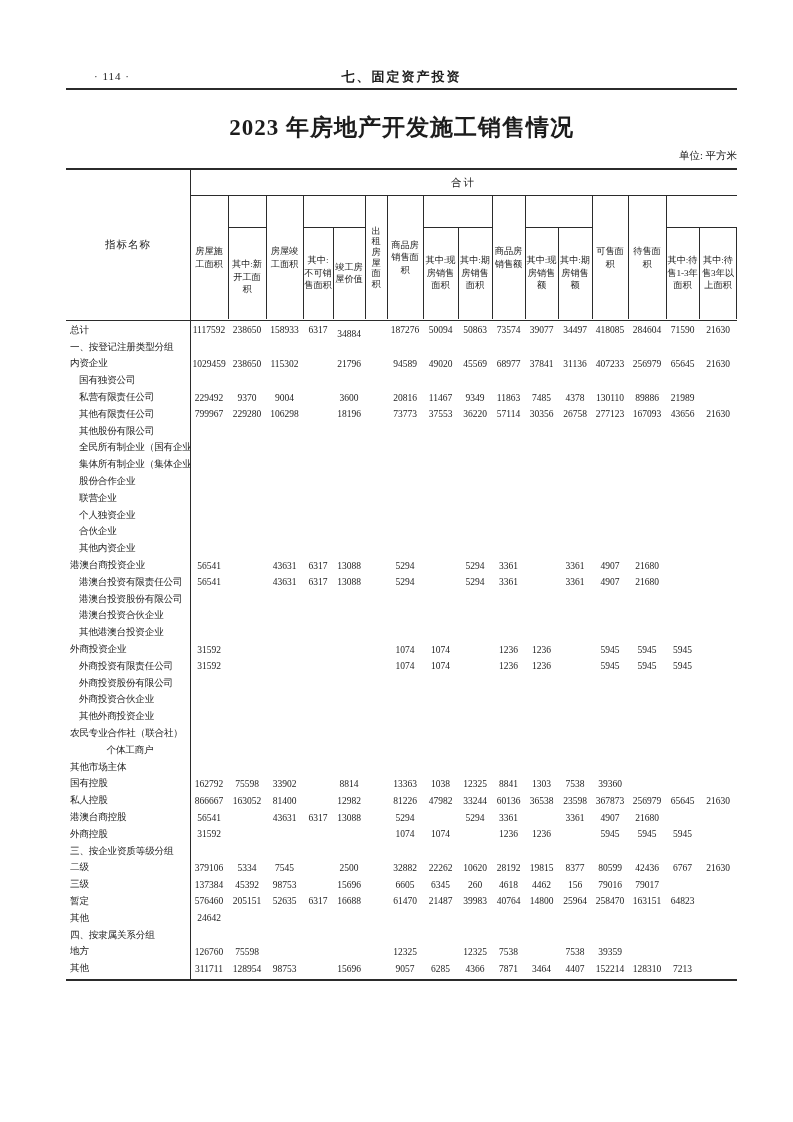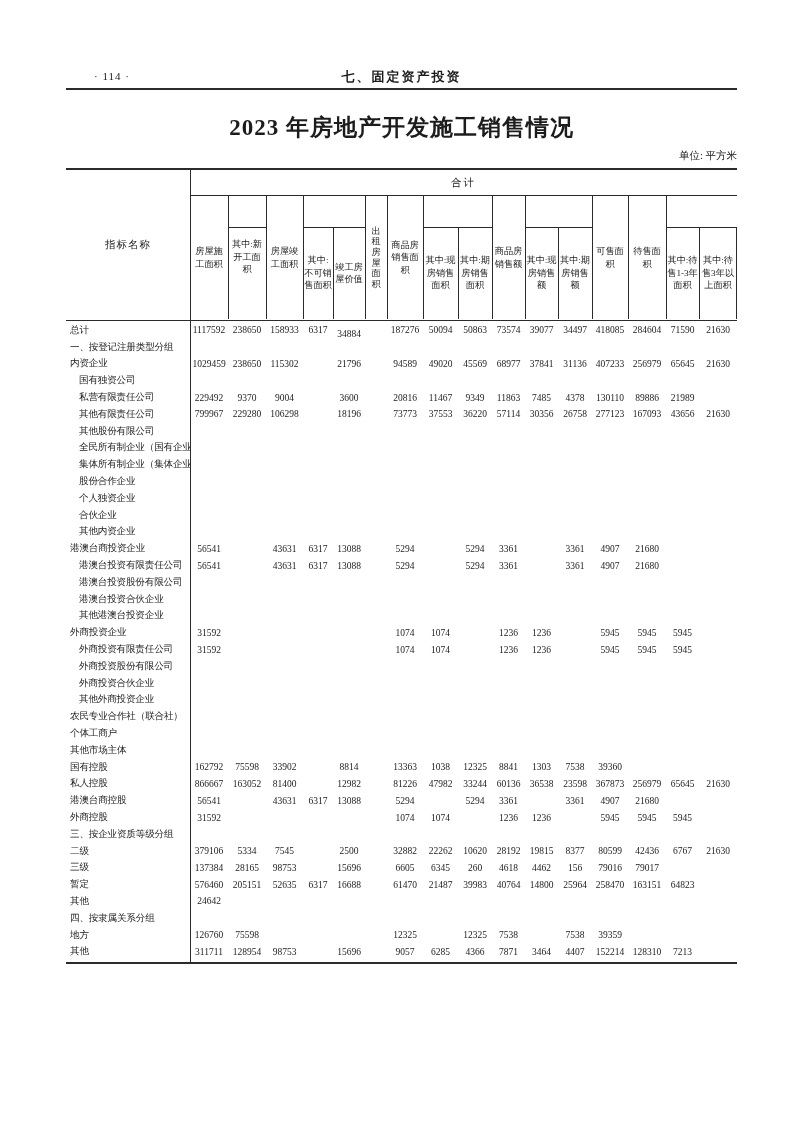--- a/index.html
+++ b/index.html
@@ -45,21 +45,21 @@
   <div class="unit">单位: 平方米</div>
 
   <div class="table">
     <div class="vline"></div>
     <div class="thead">
       <div class="label-cell">指标名称</div>
       <div class="cols-area">
         <div class="heji">合计</div>
         <div class="colboxes" id="colboxes">
             <div class="colbox" style="left: 0px; width: 38px; top: 0px; height: 123px;">房屋施工面积</div>
-            <div class="colbox" style="left: 38px; width: 38px; top: 15px; height: 92px;">其中:新开工面积</div>
+            <div class="colbox" style="left: 38px; width: 38px; top: 35px; height: 92px;">其中:新开工面积</div>
             <div class="hline" style="left: 38px; width: 38px; top: 31px;"></div>
             <div class="colbox" style="left: 76px; width: 37px; top: 0px; height: 123px;">房屋竣工面积</div>
             <div class="colbox" style="left: 113px; width: 30px; top: 31px; height: 92px;">其中:不可销售面积</div>
             <div class="hline" style="left: 113px; width: 30px; top: 31px;"></div>
             <div class="colbox" style="left: 143px; width: 32px; top: 31px; height: 92px;">竣工房屋价值</div>
             <div class="hline" style="left: 143px; width: 32px; top: 31px;"></div>
             <div class="colbox vert" style="left: 175px; width: 22px; top: 0px; height: 123px;">出
 租
 房
 屋
@@ -285,20 +285,39 @@
           <div class="val" style="width: 34px;"></div>
           <div class="val" style="width: 33px;"></div>
           <div class="val" style="width: 33px;"></div>
           <div class="val" style="width: 34px;"></div>
           <div class="val" style="width: 36px;"></div>
           <div class="val" style="width: 38px;"></div>
           <div class="val" style="width: 33px;"></div>
           <div class="val" style="width: 38px;"></div>
         </div>
         <div class="row">
+          <div class="rlabel" style="padding-left: 13px;">联营企业</div>
+          <div class="val" style="width: 38px;"></div>
+          <div class="val" style="width: 38px;"></div>
+          <div class="val" style="width: 37px;"></div>
+          <div class="val" style="width: 30px;"></div>
+          <div class="val" style="width: 32px;"></div>
+          <div class="val" style="width: 22px;"></div>
+          <div class="val" style="width: 36px;"></div>
+          <div class="val" style="width: 35px;"></div>
+          <div class="val" style="width: 34px;"></div>
+          <div class="val" style="width: 33px;"></div>
+          <div class="val" style="width: 33px;"></div>
+          <div class="val" style="width: 34px;"></div>
+          <div class="val" style="width: 36px;"></div>
+          <div class="val" style="width: 38px;"></div>
+          <div class="val" style="width: 33px;"></div>
+          <div class="val" style="width: 38px;"></div>
+        </div>
+        <div class="row">
           <div class="rlabel" style="padding-left: 13px;">个人独资企业</div>
           <div class="val" style="width: 38px;"></div>
           <div class="val" style="width: 38px;"></div>
           <div class="val" style="width: 37px;"></div>
           <div class="val" style="width: 30px;"></div>
           <div class="val" style="width: 32px;"></div>
           <div class="val" style="width: 22px;"></div>
           <div class="val" style="width: 36px;"></div>
           <div class="val" style="width: 35px;"></div>
           <div class="val" style="width: 34px;"></div>
@@ -551,21 +570,21 @@
           <div class="val" style="width: 34px;"></div>
           <div class="val" style="width: 33px;"></div>
           <div class="val" style="width: 33px;"></div>
           <div class="val" style="width: 34px;"></div>
           <div class="val" style="width: 36px;"></div>
           <div class="val" style="width: 38px;"></div>
           <div class="val" style="width: 33px;"></div>
           <div class="val" style="width: 38px;"></div>
         </div>
         <div class="row">
-          <div class="rlabel" style="padding-left: 4px;">个体工商户</div>
+          <div class="rlabel" style="padding-left: 4px; text-align: center;">个体工商户</div>
           <div class="val" style="width: 38px;"></div>
           <div class="val" style="width: 38px;"></div>
           <div class="val" style="width: 37px;"></div>
           <div class="val" style="width: 30px;"></div>
           <div class="val" style="width: 32px;"></div>
           <div class="val" style="width: 22px;"></div>
           <div class="val" style="width: 36px;"></div>
           <div class="val" style="width: 35px;"></div>
           <div class="val" style="width: 34px;"></div>
           <div class="val" style="width: 33px;"></div>
@@ -705,21 +724,21 @@
           <div class="val" style="width: 33px;">19815</div>
           <div class="val" style="width: 34px;">8377</div>
           <div class="val" style="width: 36px;">80599</div>
           <div class="val" style="width: 38px;">42436</div>
           <div class="val" style="width: 33px;">6767</div>
           <div class="val" style="width: 38px;">21630</div>
         </div>
         <div class="row">
           <div class="rlabel" style="padding-left: 4px;">三级</div>
           <div class="val" style="width: 38px;">137384</div>
-          <div class="val" style="width: 38px;">28165</div>
+          <div class="val" style="width: 38px;">45392</div>
           <div class="val" style="width: 37px;">98753</div>
           <div class="val" style="width: 30px;"></div>
           <div class="val" style="width: 32px;">15696</div>
           <div class="val" style="width: 22px;"></div>
           <div class="val" style="width: 36px;">6605</div>
           <div class="val" style="width: 35px;">6345</div>
           <div class="val" style="width: 34px;">260</div>
           <div class="val" style="width: 33px;">4618</div>
           <div class="val" style="width: 33px;">4462</div>
           <div class="val" style="width: 34px;">156</div>

